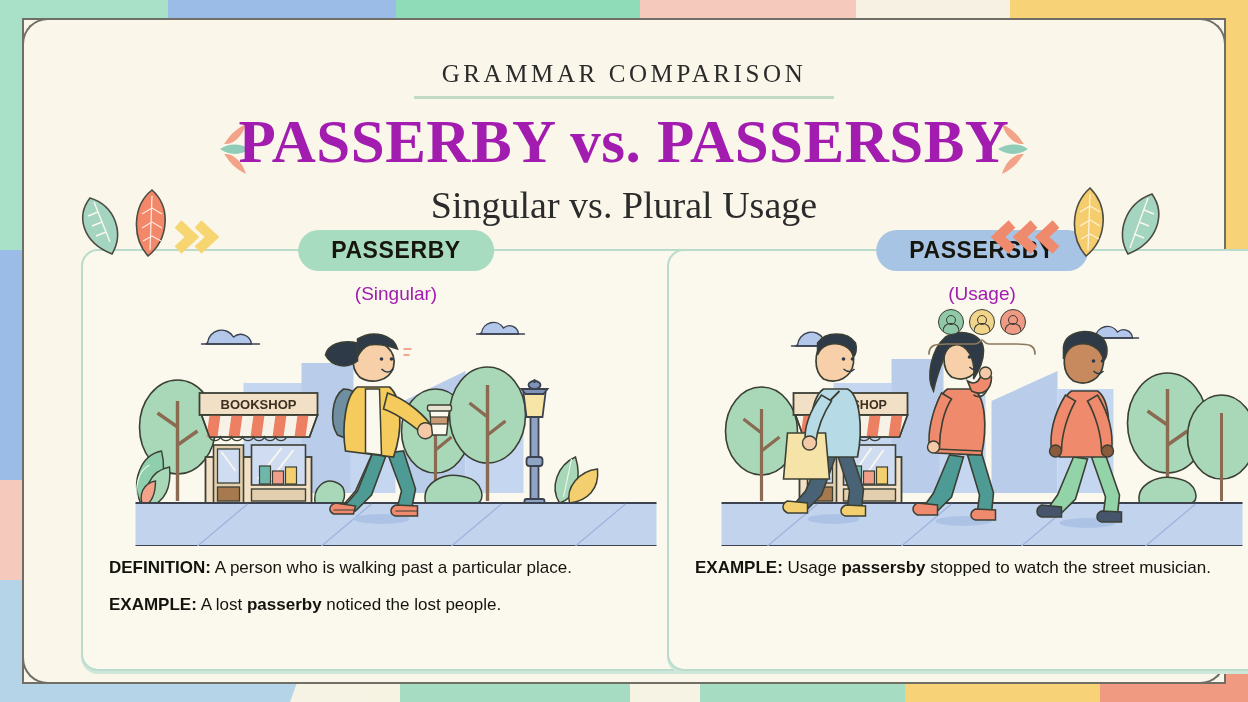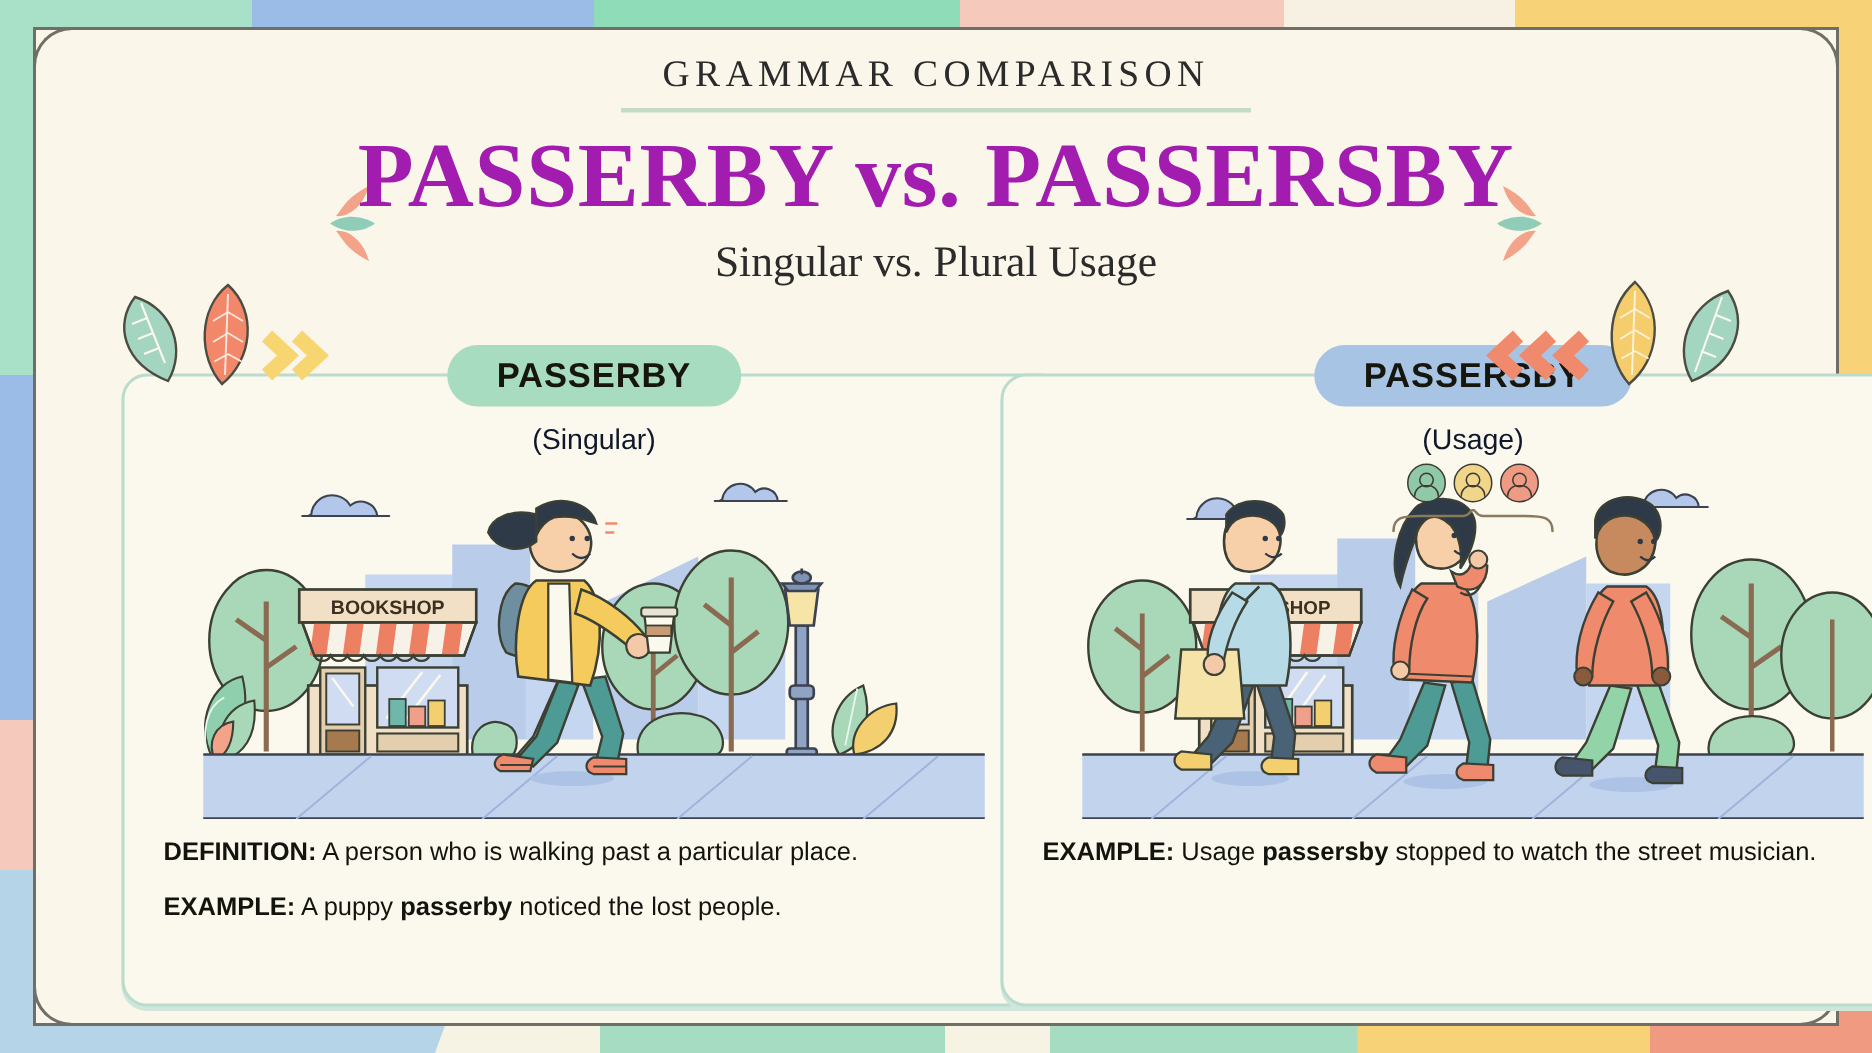--- a/index.html
+++ b/index.html
@@ -35,38 +35,38 @@
   .notch.tl { left: -2px;  top: -2px;  border-right: none; border-bottom: none;
               border-top-left-radius: 26px; }
   .notch.tr { right: -2px; top: -2px;  border-left: none;  border-bottom: none;
               border-top-right-radius: 26px; }
   .notch.bl { left: -2px;  bottom: -2px; border-right: none; border-top: none;
               border-bottom-left-radius: 26px; }
   .notch.br { right: -2px; bottom: -2px; border-left: none;  border-top: none;
               border-bottom-right-radius: 26px; }
 
   
-  #header { position: absolute; left: 0; right: 0; top: 16px; text-align: center; z-index: 6; }
+  #header { position: absolute; left: 0; right: 0; top: 40px; text-align: center; z-index: 6; }
   #eyebrow {
     font-family: "Liberation Serif", serif;
     font-size: 25px; letter-spacing: 3.6px; color: #2b2b2b;
     font-weight: 400;
   }
   #eyebrow-rule {
     width: 420px; height: 2.5px; background: #c3dbc6;
     margin: 8px auto 0;
   }
   #main-title {
     font-family: "Liberation Serif", serif;
     font-size: 61px; font-weight: 700; color: #a21caf;
     letter-spacing: 0.5px; margin-top: 12px; line-height: 1.03;
   }
   #subtitle {
     font-family: "Liberation Serif", serif;
-    font-size: 29px; color: #2b2b2b; margin-top: 10px; font-weight: 400;
+    font-size: 38px; color: #2b2b2b; margin-top: 10px; font-weight: 400;
   }
 
   
   .title-flourish { position: absolute; top: 98px; width: 46px; height: 62px; }
   .title-flourish.left  { left: 192px; }
   .title-flourish.right { right: 192px; }
 
   
   .card {
     position: absolute;
@@ -82,21 +82,21 @@
 
   .pill {
     position: absolute; top: -21px; left: 50%; transform: translateX(-50%);
     padding: 7px 33px; border-radius: 22px;
     font-size: 23px; font-weight: 700; letter-spacing: 0.6px;
     color: #16160f; white-space: nowrap; z-index: 8;
     font-family: "Liberation Sans", sans-serif;
   }
   .sub-label {
     position: absolute; top: 32px; left: 0; right: 0;
-    text-align: center; font-size: 19px; color: #0f172a;
+    text-align: center; font-size: 19px; color: #a21caf;
   }
 
   
   #avatar-trio {
     position: absolute; top: 58px; left: 50%; transform: translateX(-50%);
     display: flex; gap: 5px; z-index: 7;
   }
   .avatar {
     width: 26px; height: 26px; border-radius: 50%;
     border: 1.6px solid #3c3c33; position: relative;
@@ -334,21 +334,21 @@
           <path d="M268 44 h8 M268 50 h6" stroke="#ef8a6e" stroke-width="1.6"></path>
         </g>
       </svg>
     </div>
 
     <div class="body-text">
       <p>
         <span class="lbl">DEFINITION:</span><span> A person who is walking past a particular place.</span>
       </p>
       <p>
-        <span class="lbl">EXAMPLE:</span><span> A puppy </span><span class="kw">passerby</span><span> noticed the lost people.</span>
+        <span class="lbl">EXAMPLE:</span><span> A lost </span><span class="kw">passerby</span><span> noticed the lost people.</span>
       </p>
     </div>
   </div>
 
   <div class="card" id="card-right">
 
     <div class="pill" style="background:#a8c4e4;">PASSERSBY</div>
     <div class="sub-label">(Usage)</div>
 
     <div id="avatar-trio">

